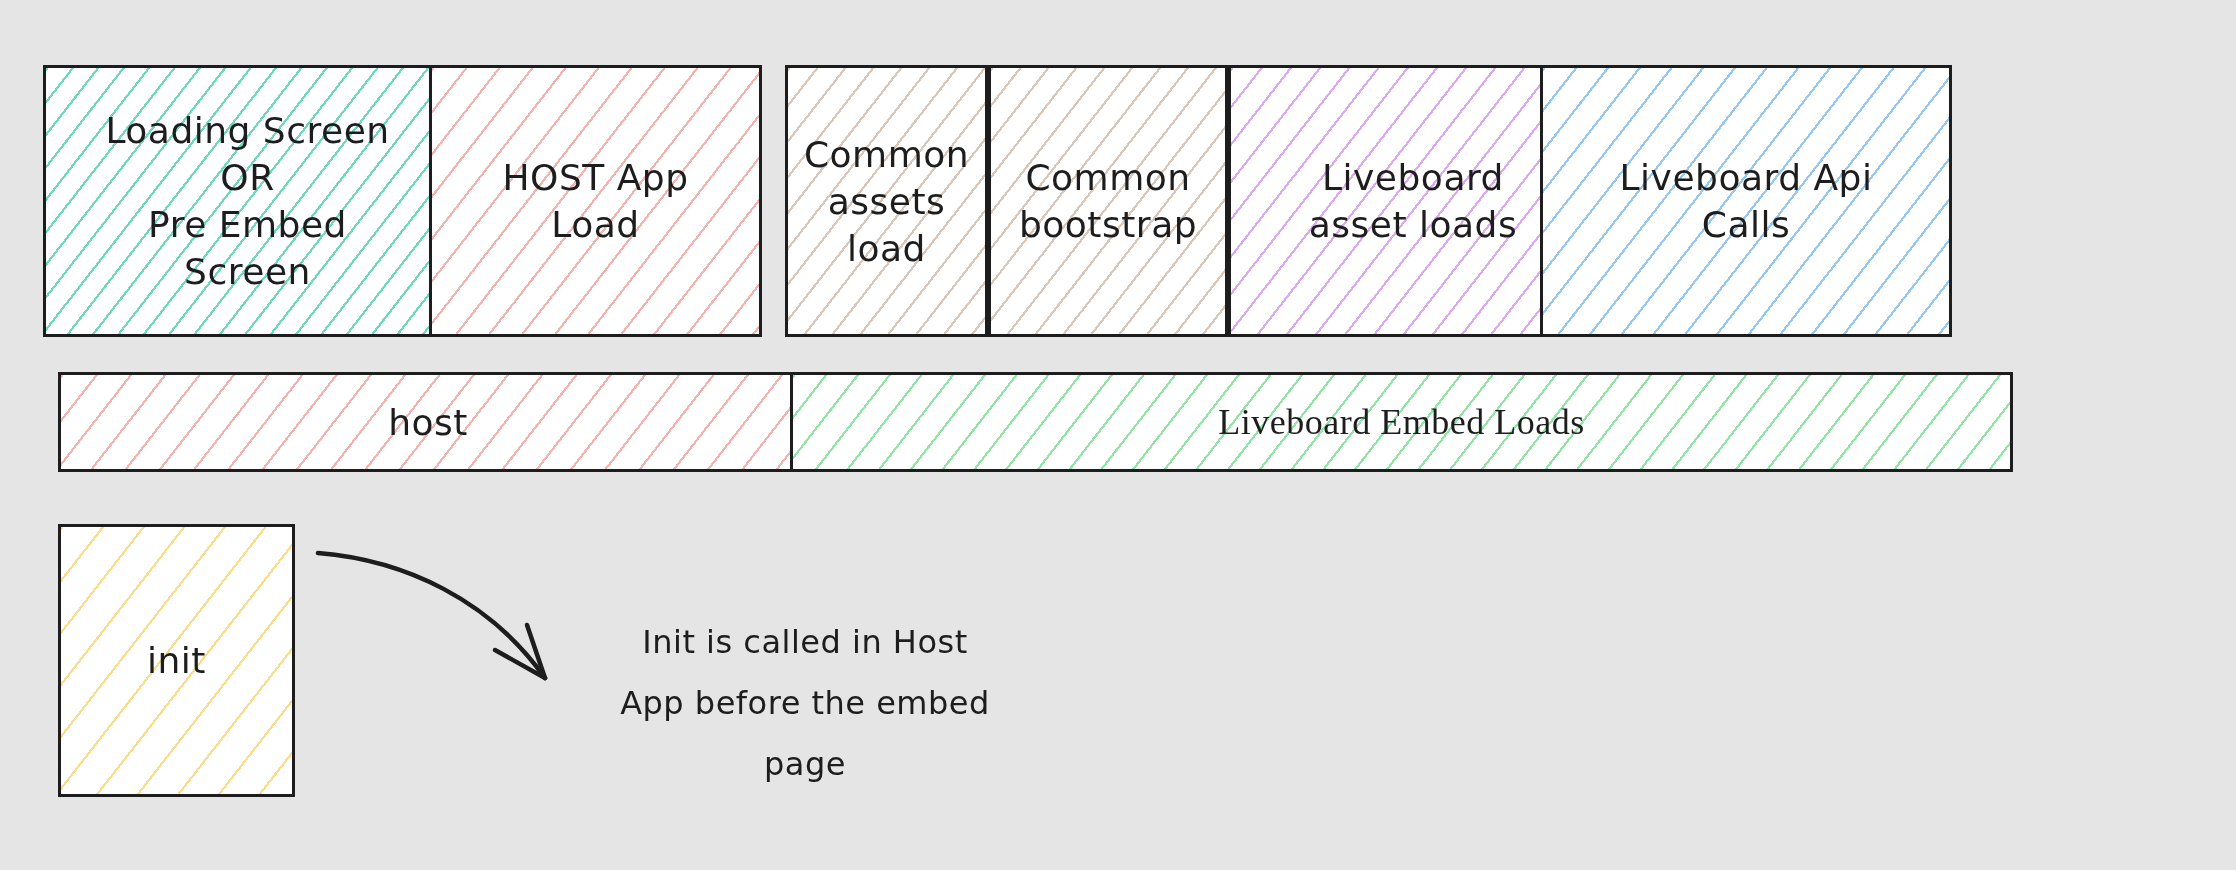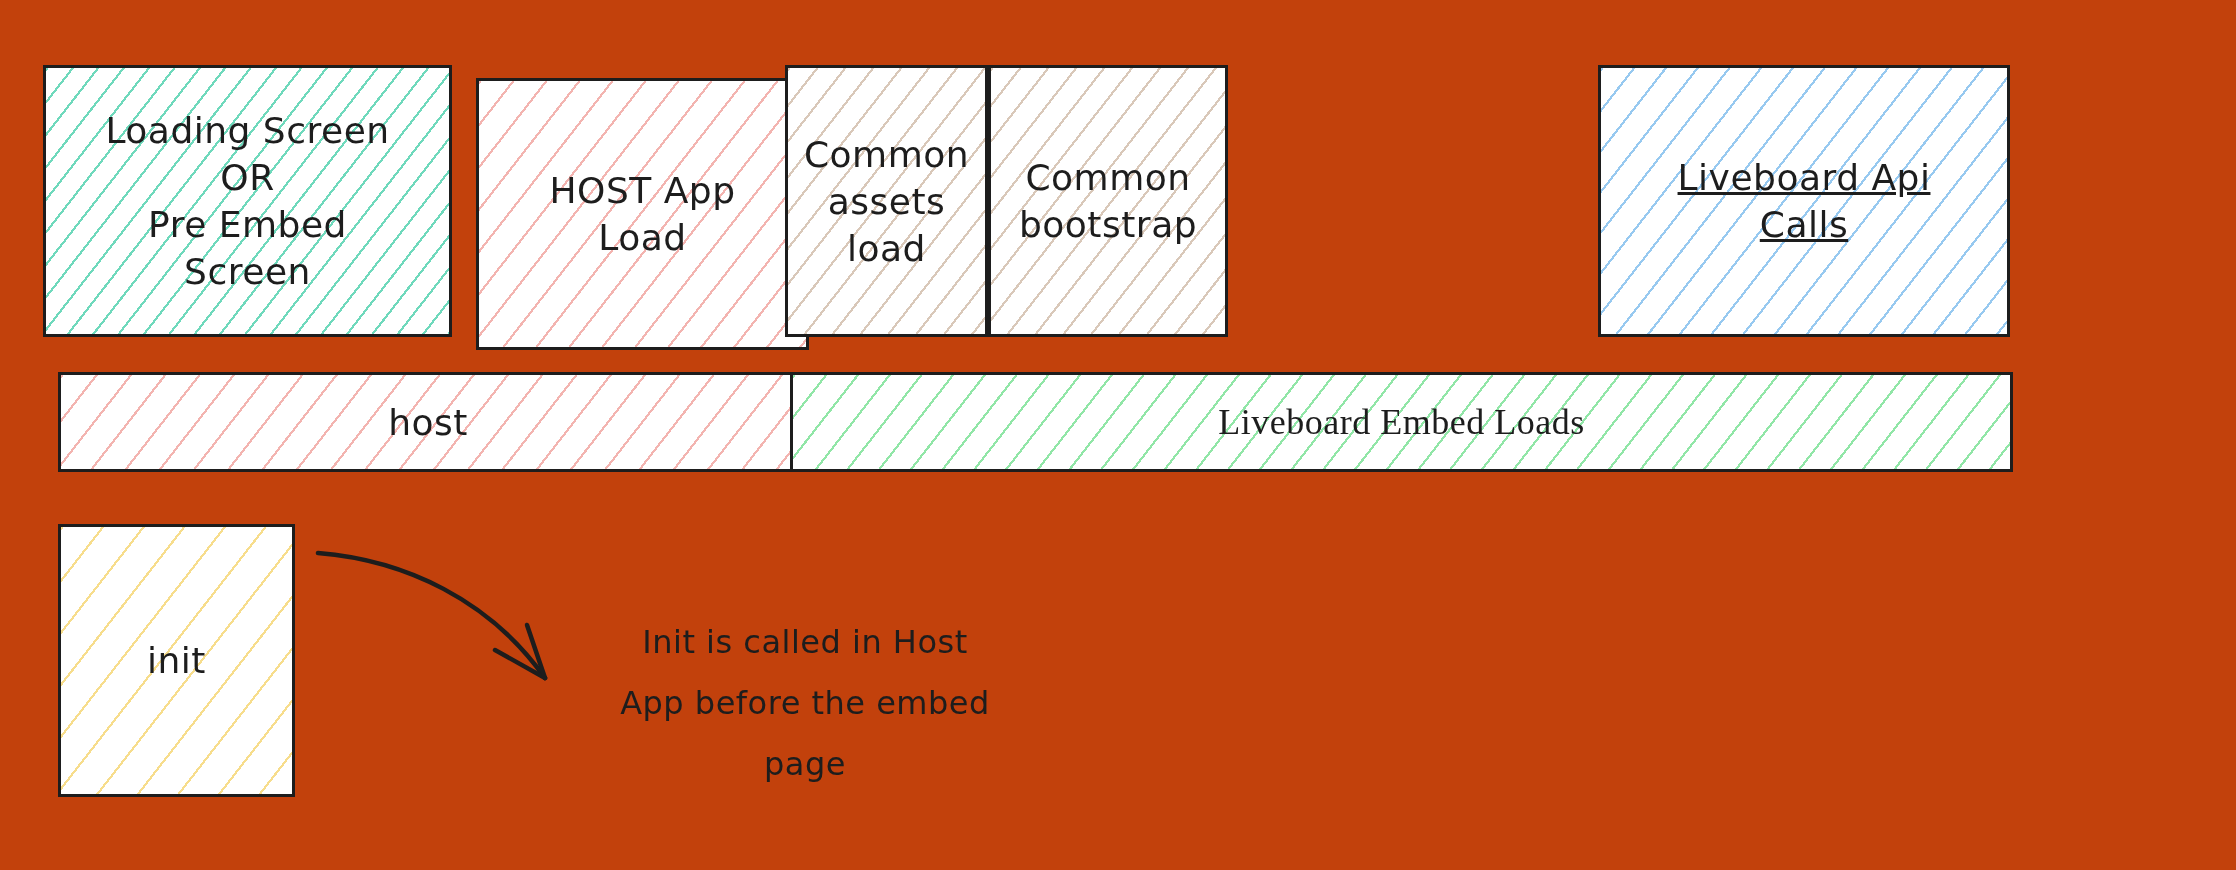--- a/index.html
+++ b/index.html
@@ -1,19 +1,19 @@
 <!DOCTYPE html>
 <html style="--ink: #1d1d1d;"><head>
 <meta charset="utf-8">
 <style>
   html,body{margin:0;padding:0;background:#ffffff;}
   .canvas{
     position:relative;
     width:2236px;height:870px;
-    background:#c2410c;
+    background:#e5e5e5;
     font-family:"DejaVu Sans", sans-serif;
     color:var(--ink,#1d1d1d);
     overflow:hidden;
   }
   .shape{
     position:absolute;
     box-sizing:border-box;
     border:3.5px solid var(--ink,#1d1d1d);
     background-color:#ffffff;
     display:flex;align-items:center;justify-content:center;
@@ -45,38 +45,42 @@
 
 <div class="canvas">
 
   <div class="shape phase" style="left: 43px; width: 409px; background-image: repeating-linear-gradient(128deg, rgb(111, 217, 188) 0px, rgb(111, 217, 188) 2.2px, transparent 2.2px, transparent 20px);">
     <div class="lbl">Loading Screen
 OR
 Pre Embed
 Screen</div>
   </div>
 
-  <div class="shape phase" style="left: 476px; width: 333px; background-image: repeating-linear-gradient(128deg, rgb(243, 180, 176) 0px, rgb(243, 180, 176) 2.2px, transparent 2.2px, transparent 26px); margin-top: 13px;">
+  <div class="shape phase" style="left: 429px; width: 333px; background-image: repeating-linear-gradient(128deg, rgb(243, 180, 176) 0px, rgb(243, 180, 176) 2.2px, transparent 2.2px, transparent 26px);">
     <div class="lbl">HOST App
 Load</div>
   </div>
 
   <div class="shape phase" style="left: 785px; width: 203px; background-image: repeating-linear-gradient(128deg, rgb(217, 200, 185) 0px, rgb(217, 200, 185) 2.2px, transparent 2.2px, transparent 22px);">
     <div class="lbl">Common
 assets
 load</div>
   </div>
 
   <div class="shape phase" style="left: 988px; width: 240px; background-image: repeating-linear-gradient(128deg, rgb(217, 200, 185) 0px, rgb(217, 200, 185) 2.2px, transparent 2.2px, transparent 22px);">
     <div class="lbl">Common
 bootstrap</div>
   </div>
 
+  <div class="shape phase" style="left: 1228px; width: 370px; background-image: repeating-linear-gradient(128deg, rgb(220, 170, 238) 0px, rgb(220, 170, 238) 2.2px, transparent 2.2px, transparent 23px);">
+    <div class="lbl">Liveboard
+asset loads</div>
+  </div>
 
-  <div class="shape phase" style="left: 1598px; width: 412px; background-image: repeating-linear-gradient(128deg, rgb(151, 201, 240) 0px, rgb(151, 201, 240) 2.2px, transparent 2.2px, transparent 25px); text-decoration: underline;">
+  <div class="shape phase" style="left: 1540px; width: 412px; background-image: repeating-linear-gradient(128deg, rgb(151, 201, 240) 0px, rgb(151, 201, 240) 2.2px, transparent 2.2px, transparent 25px);">
     <div class="lbl">Liveboard Api
 Calls</div>
   </div>
 
   <div class="shape lane" style="left: 58px; width: 740px; background-image: repeating-linear-gradient(128deg, rgb(243, 180, 176) 0px, rgb(243, 180, 176) 2.2px, transparent 2.2px, transparent 27px);">
     <div class="lbl">host</div>
   </div>
 
   <div class="shape lane" style="left: 790px; width: 1223px; background-image: repeating-linear-gradient(128deg, rgb(145, 230, 167) 0px, rgb(145, 230, 167) 2.2px, transparent 2.2px, transparent 25px); font-family: Liberation Serif, serif;">
     <div class="lbl">Liveboard Embed Loads</div>

